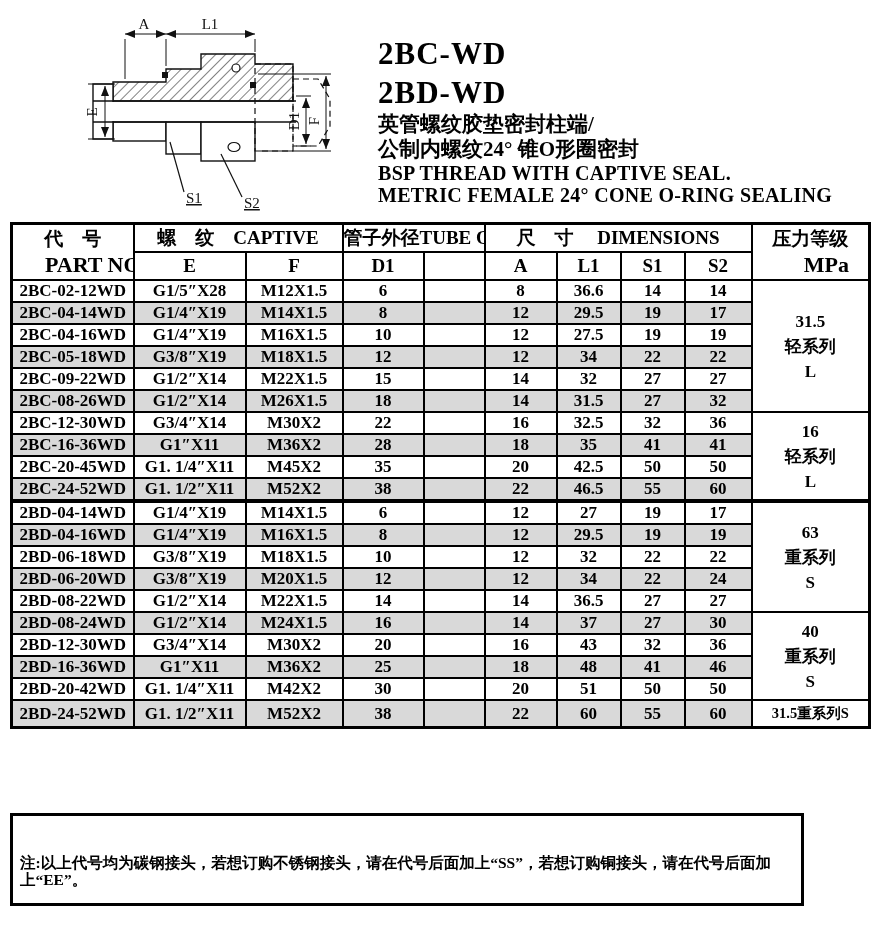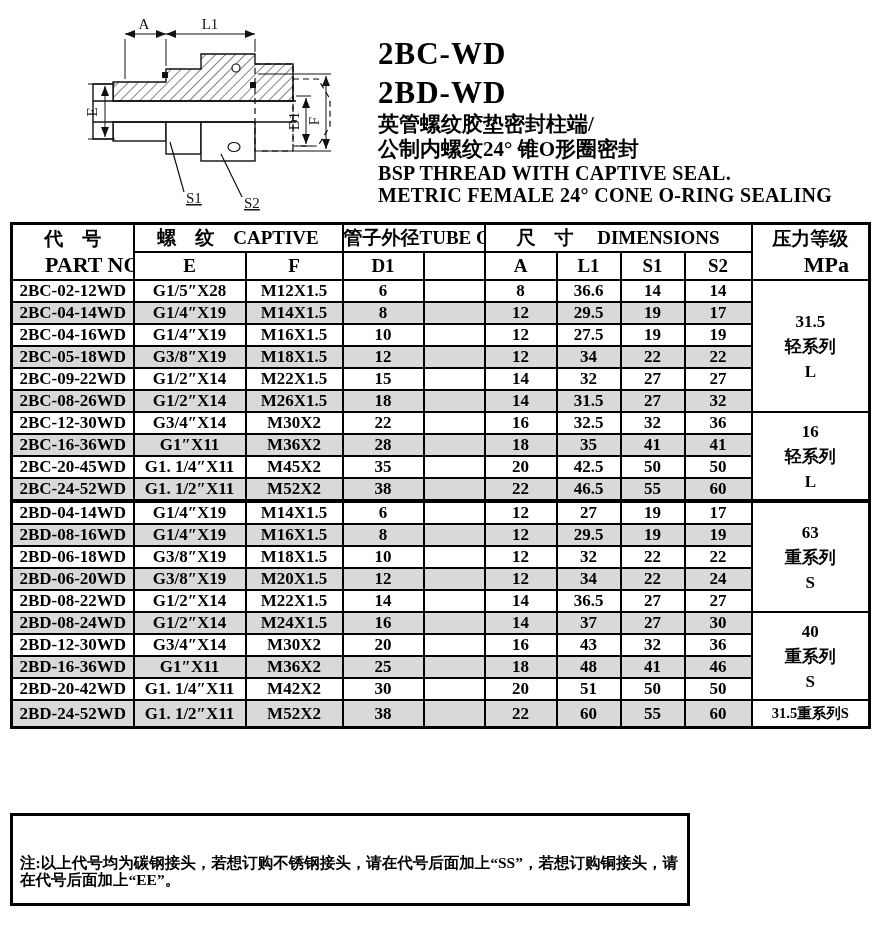--- a/index.html
+++ b/index.html
@@ -23,21 +23,21 @@
   .spec thead th .en{font-size:22px;padding-left:32px;}
   .spec thead .two-line div{line-height:26px;}
   .spec tbody tr{height:17px;}
   .spec tbody td{font-size:17px;background:#fff;}
   .spec tbody tr.shade td{background:#d9d9d9;}
   .spec tbody td.pressure{background:#fff !important;font-size:17px;line-height:25px;white-space:nowrap;}
   .spec tbody td.pressure.small{font-size:14.5px;margin-left:13px;}
   .spec tbody tr.section-break td{border-bottom:4px solid #000;}
   .spec tbody td.pg-break{border-bottom:4px solid #000;}
   
-  .notes{position:absolute;left:10px;top:813px;width:680px;height:93px;box-sizing:border-box;
+  .notes{position:absolute;left:10px;top:813px;width:794px;height:93px;box-sizing:border-box;
          border:3px solid #000;padding:3px 7px 0 7px;font-weight:bold;font-size:15.5px;
          line-height:17.4px;white-space:pre-wrap;}
   .notes div{white-space:pre-wrap;}
 </style>
 </head>
 <body>
 
 <div class="page">
 
   <svg class="drawing" viewBox="0 0 430 214">
@@ -271,21 +271,21 @@
           <td>27</td>
           <td>19</td>
           <td>17</td>
           <td rowspan="5" class="pressure">
             <div>63</div>
             <div>重系列</div>
             <div>S</div>
           </td>
         </tr>
         <tr class="shade">
-          <td>2BD-08-16WD</td>
+          <td>2BD-04-16WD</td>
           <td>G1/4″X19</td>
           <td>M16X1.5</td>
           <td>8</td>
           <td></td>
           <td>12</td>
           <td>29.5</td>
           <td>19</td>
           <td>19</td>
         </tr>
         <tr class="">

